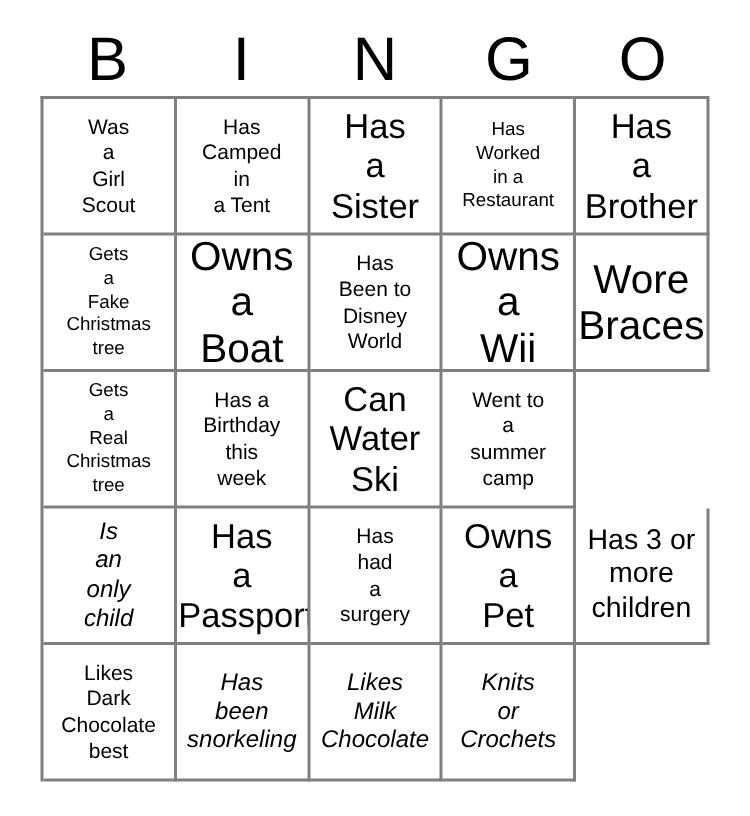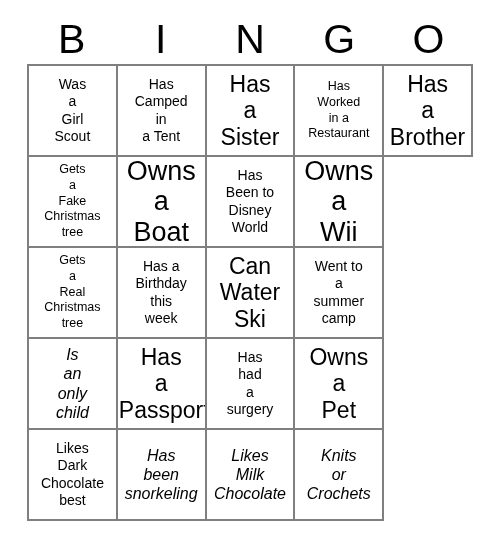--- a/index.html
+++ b/index.html
@@ -138,20 +138,24 @@
           <span class="cell-text fs-s">Has
 Been to
 Disney
 World</span>
         </div>
       <div class="cell">
           <span class="cell-text fs-xxl">Owns
 a
 Wii</span>
         </div>
+      <div class="cell">
+          <span class="cell-text fs-xxl">Wore
+Braces</span>
+        </div>
     </div>
 
     <div class="grid-row">
       <div class="cell">
           <span class="cell-text fs-xs">Gets
 a
 Real
 Christmas
 tree</span>
         </div>
@@ -190,20 +194,25 @@
           <span class="cell-text fs-s">Has
 had
 a
 surgery</span>
         </div>
       <div class="cell">
           <span class="cell-text fs-xl">Owns
 a
 Pet</span>
         </div>
+      <div class="cell">
+          <span class="cell-text fs-l">Has 3 or
+more
+children</span>
+        </div>
     </div>
 
     <div class="grid-row">
       <div class="cell">
           <span class="cell-text fs-s">Likes
 Dark
 Chocolate
 best</span>
         </div>
       <div class="cell">

